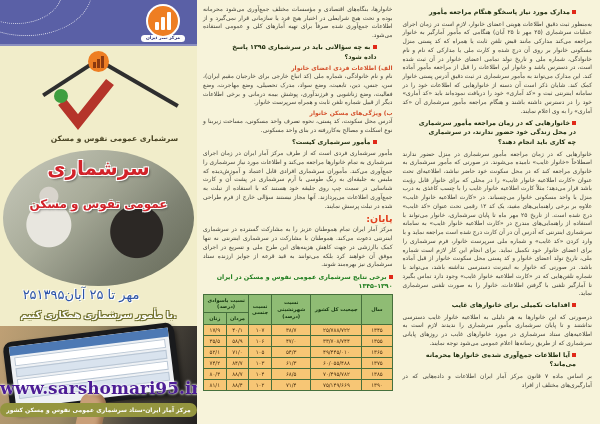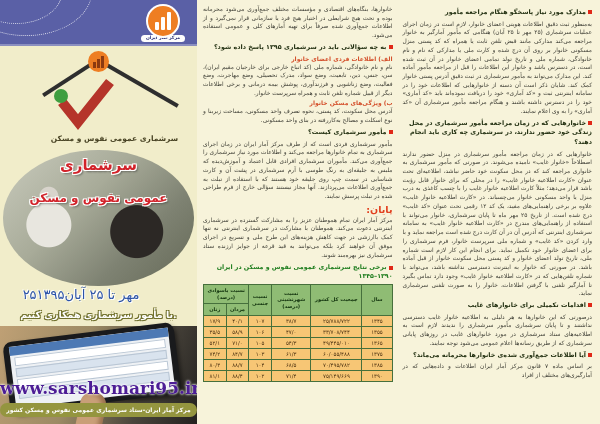--- a/index.html
+++ b/index.html
@@ -36,21 +36,21 @@
 
   
   .photo-oval{position:absolute;top:150px;left:3px;width:191px;height:136px;border-radius:50%;
     background:
       radial-gradient(circle at 70% 60%, #2c2825 0 26px, rgba(44,40,37,0) 27px),
       radial-gradient(circle at 24% 55%, #e8e6df 0 22px, rgba(232,230,223,0) 23px),
       radial-gradient(circle at 24% 34%, #d8d4cc 0 9px, rgba(216,212,204,0) 10px),
       linear-gradient(135deg,#c9cbbd 0%,#a8ab99 40%,#7e8272 70%,#646856 100%);}
   .overlay-text{position:absolute;top:156px;left:0;width:197px;text-align:center;color:#d2232a;font-weight:bold;
     text-shadow:-1px -1px 0 #fff,1px -1px 0 #fff,-1px 1px 0 #fff,1px 1px 0 #fff,2px 2px 2px rgba(40,40,40,.45);}
-  .ol1{font-size:15px;letter-spacing:2px;}
+  .ol1{font-size:20px;letter-spacing:2px;}
   .ol2{font-size:12px;margin-top:17px;}
   .ol3{font-size:13.5px;margin-top:16px;}
   .date-line{position:absolute;top:287px;left:0;width:162px;text-align:center;
              font-size:13px;font-weight:normal;color:#2a52a8;
              text-shadow:1px 1px 0 #fff,-1px -1px 0 #fff;}
   .slogan{position:absolute;top:309px;left:0;width:197px;text-align:center;
           font-size:9.5px;font-weight:bold;color:#fff;
           text-shadow:-1px -1px 0 #70702c,1px -1px 0 #70702c,-1px 1px 0 #70702c,1px 1px 0 #70702c;}
 
   
@@ -69,21 +69,21 @@
        text-shadow:0 0 2px #fff,0 0 3px #fff;z-index:3;}
   .strip{position:absolute;top:403px;left:0;width:197px;height:14px;background:#94953f;
          color:#fff;font-size:6px;font-weight:bold;text-align:center;line-height:14px;z-index:2;
          border-radius:7px/7px;}
 
   
   .main{position:absolute;left:197px;top:0;width:403px;height:424px;background:#f7f3da;
         direction:rtl;box-sizing:border-box;padding:5px 8px 4px 6px;}
   .cols{display:flex;gap:10px;height:100%;}
   .col{flex:1;min-width:0;}
-  .h{font-size:6.4px;font-weight:bold;color:#1f2d0e;margin:3px 0 2px;line-height:1.5;}
+  .h{font-size:6.4px;font-weight:bold;color:#1f2d0e;margin:3px 16px 2px;line-height:1.5;}
   .sq{display:inline-block;width:4px;height:4px;background:#e02818;margin-left:2px;vertical-align:middle;}
   .p{font-size:5.9px;color:#3c3c33;text-align:justify;line-height:1.48;margin:0 0 2px;}
   .sub{font-size:6px;font-weight:bold;color:#d4502c;margin:2px 0 1px;}
   .note{font-size:9.5px;font-weight:bold;color:#e2401f;margin:3px 0 1px;}
   .tbl-title{font-size:6.3px;font-weight:bold;color:#1e7d1e;margin:4px 0 3px;line-height:1.4;}
   table.stats{width:100%;border-collapse:collapse;direction:rtl;table-layout:fixed;}
   .stats th{background:#8fbc74;border:1px solid #46703c;font-size:5.1px;color:#14350f;
             padding:2px 1px;font-weight:bold;line-height:1.35;}
   .stats td{background:#f7c675;border:1px solid #46703c;font-size:5.4px;color:#4f3413;
             text-align:center;padding:2px 1px;}

